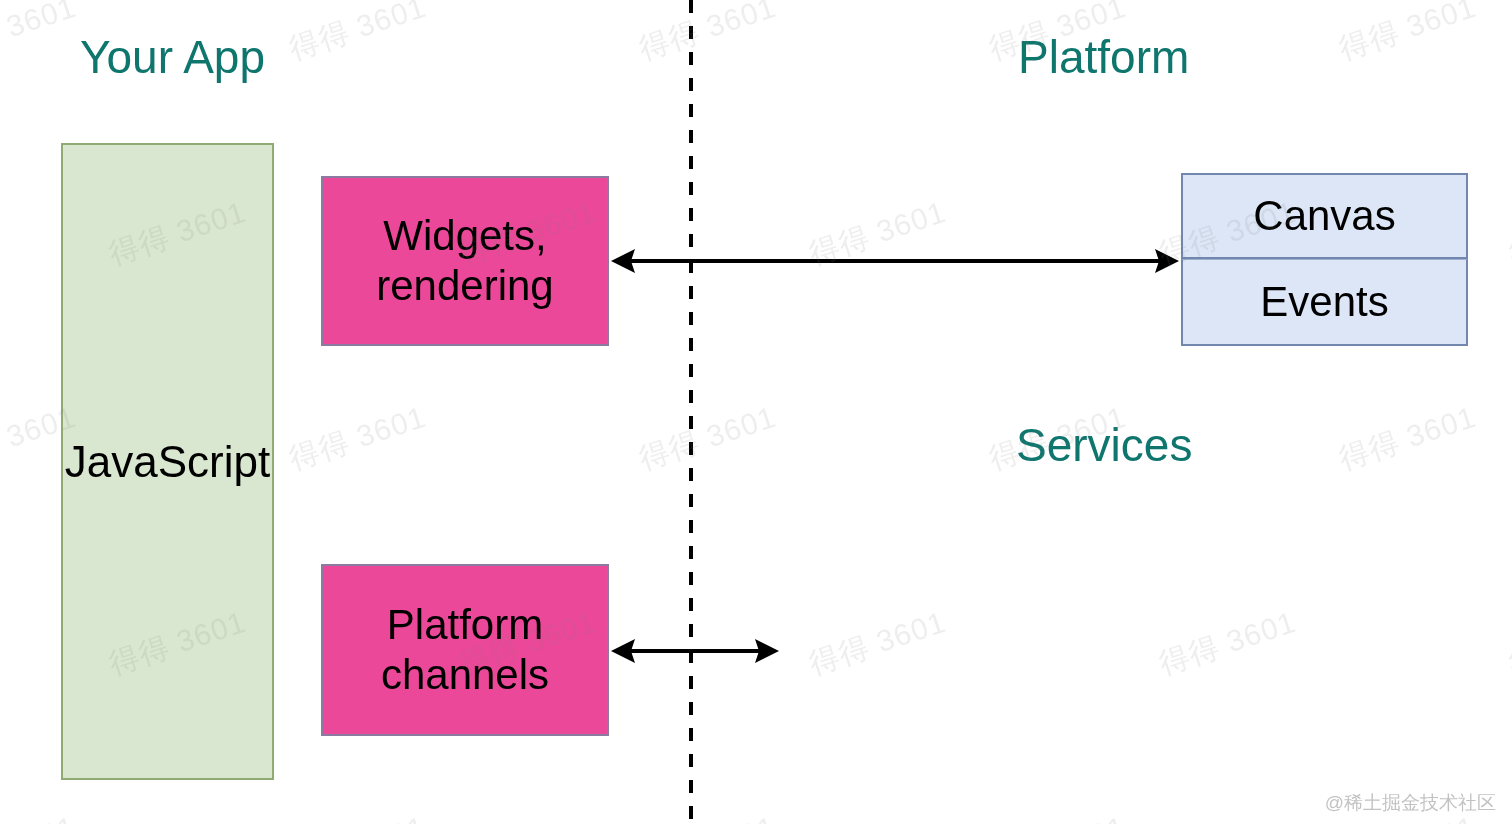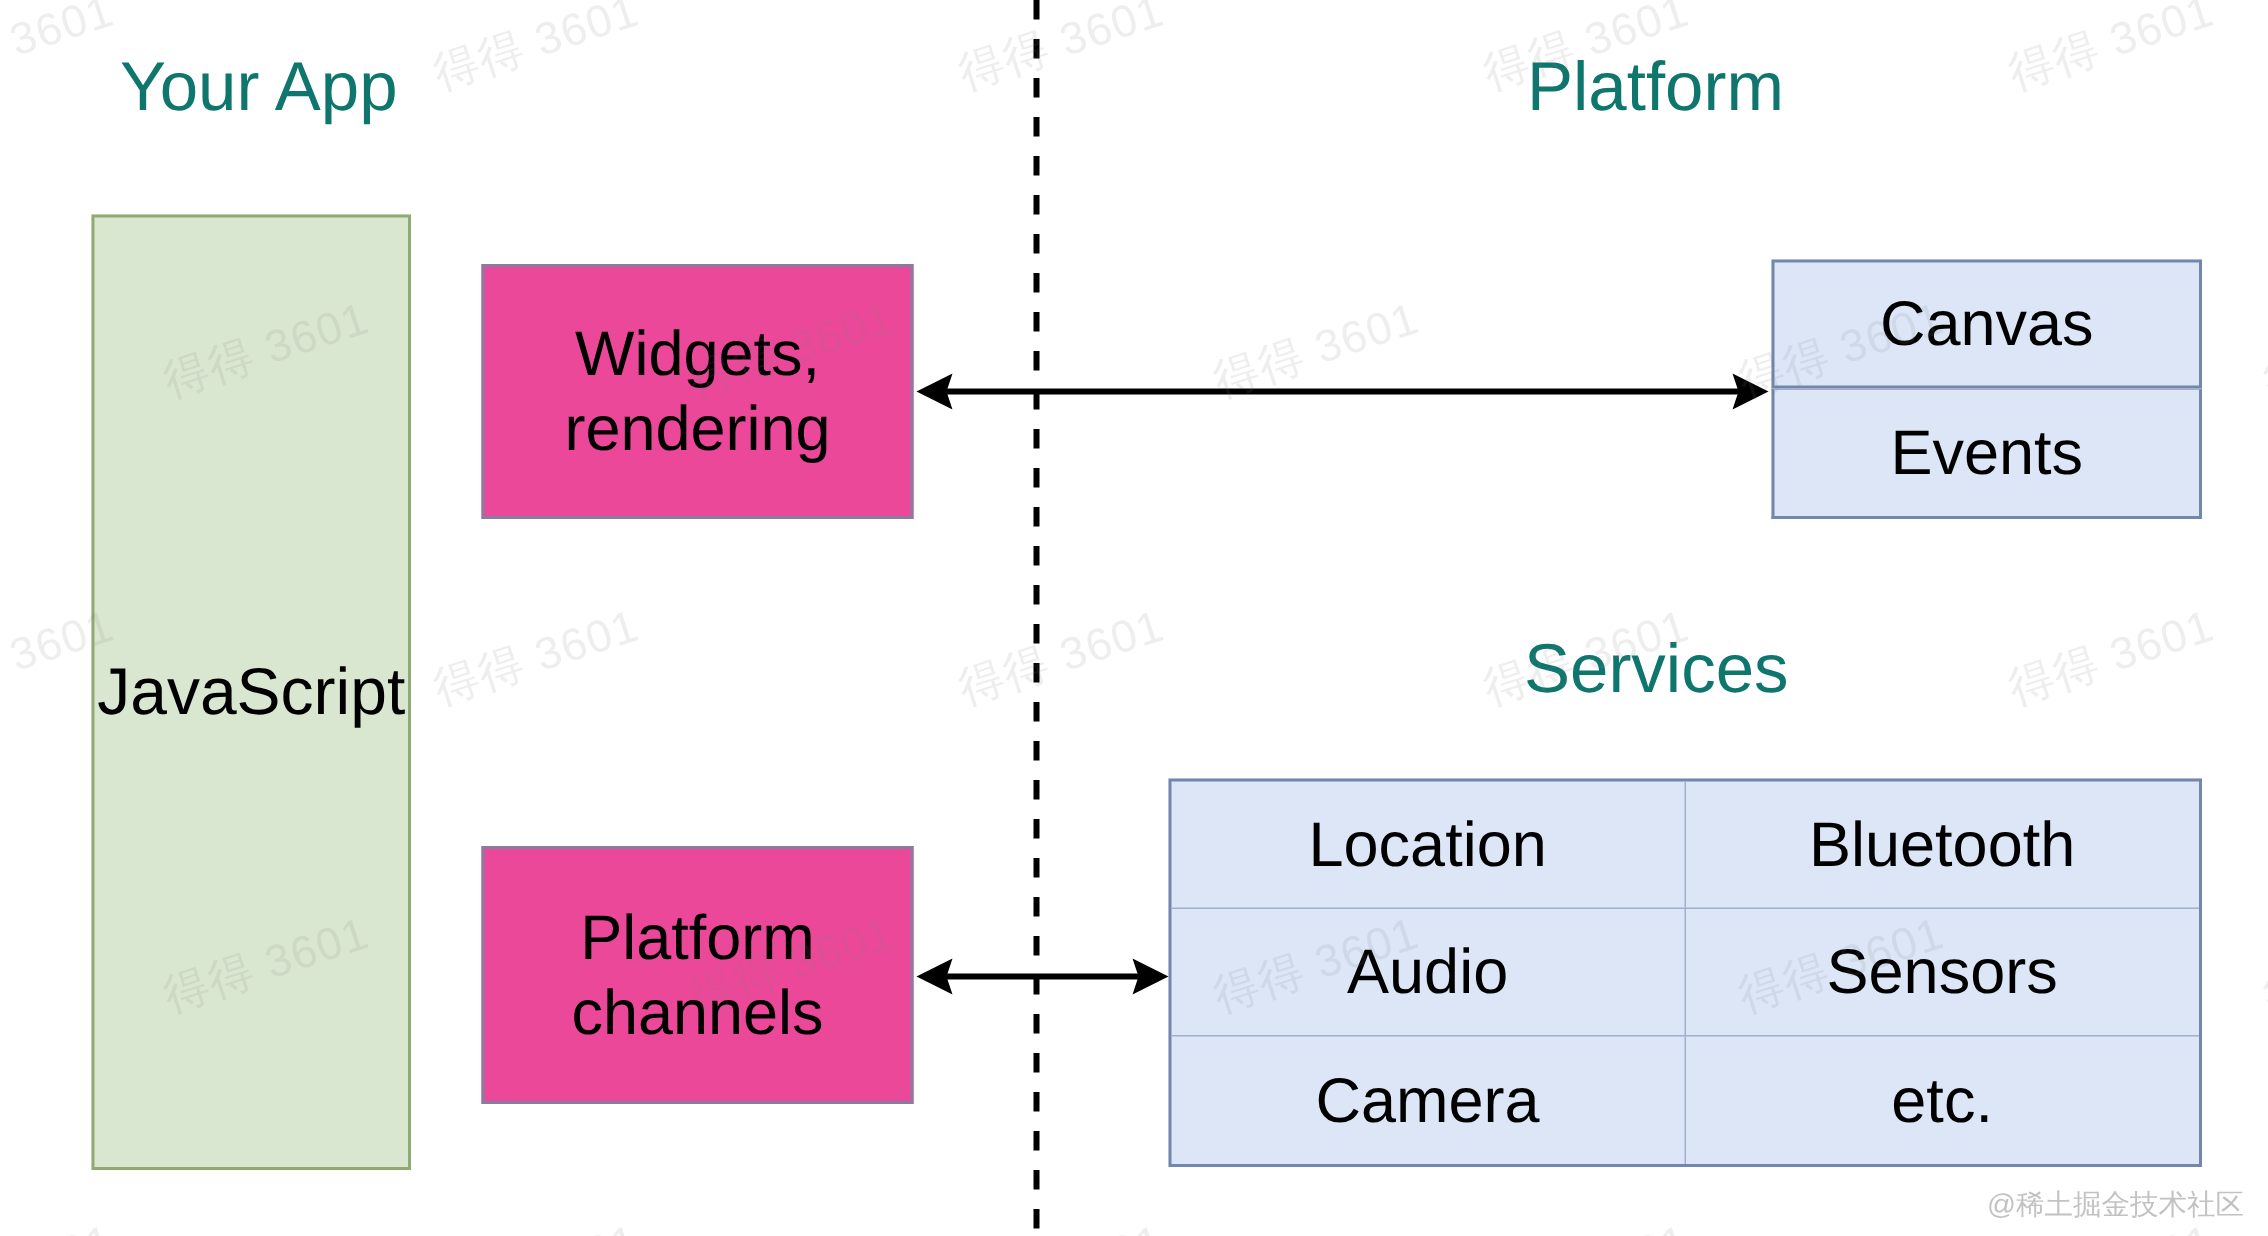--- a/index.html
+++ b/index.html
@@ -146,28 +146,20 @@
     <span id="channels-label">Platform<br>channels</span>
   </div>
 
   <div class="box box-blue" style="left:1181px; top:259px; width:287px; height:87px; border-top:1px solid #9fb0cf;">
     <span>Events</span>
   </div>
   <div class="box box-blue" style="left:1181px; top:173px; width:287px; height:86px;">
     <span>Canvas</span>
   </div>
 
-  <div class="svc-table" style="left:779px; top:519px; width:689px; height:259px;">
-    <div class="svc-cell">Location</div>
-    <div class="svc-cell col-last">Bluetooth</div>
-    <div class="svc-cell">Audio</div>
-    <div class="svc-cell col-last">Sensors</div>
-    <div class="svc-cell row-last">Camera</div>
-    <div class="svc-cell col-last row-last">etc.</div>
-  </div>
 
   <svg class="divider" style="left:684px; top:0px;" width="14" height="824">
     <line x1="7" y1="0" x2="7" y2="824" stroke="#000000" stroke-width="4" stroke-dasharray="13 13"></line>
   </svg>
 
   <svg class="arrow-svg" style="left:605px; top:243px;" width="580" height="36">
     <line x1="22" y1="18" x2="558" y2="18" stroke="#000000" stroke-width="4"></line>
     <polygon points="6,18 30,6 26,18 30,30" fill="#000000"></polygon>
     <polygon points="574,18 550,6 554,18 550,30" fill="#000000"></polygon>
   </svg>

